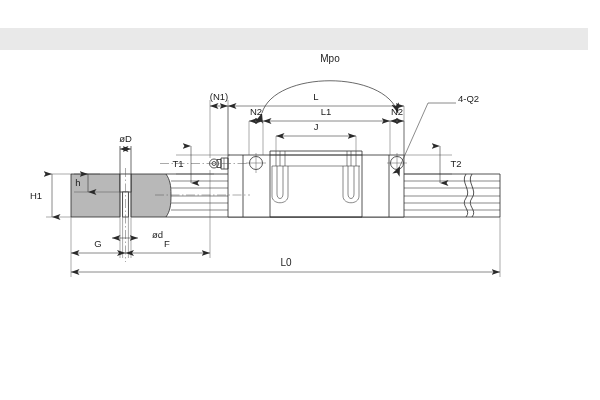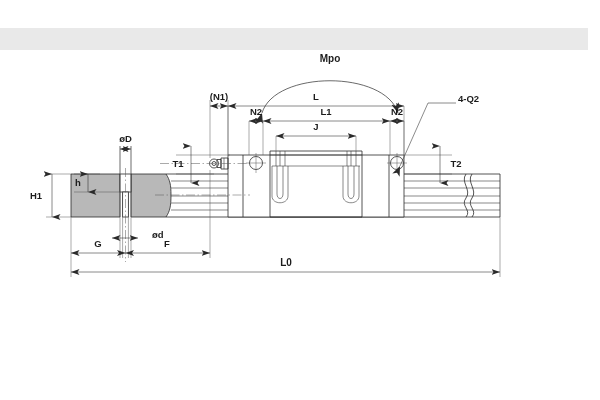--- a/index.html
+++ b/index.html
@@ -14,21 +14,20 @@
     position: relative;
     overflow: hidden;
     font-family: "Liberation Sans", sans-serif;
   }
   #drawing-root {
     position: absolute;
     left: 0;
     top: 0;
     width: 540px;
     height: 400px;
-    font-weight: bold;
   }
   svg#drawing {
     display: block;
     width: 600px;
     height: 400px;
   }
   .dimtext {
     font-family: "Liberation Sans", sans-serif;
     font-size: 9.5px;
     fill: #1c1c1c;

